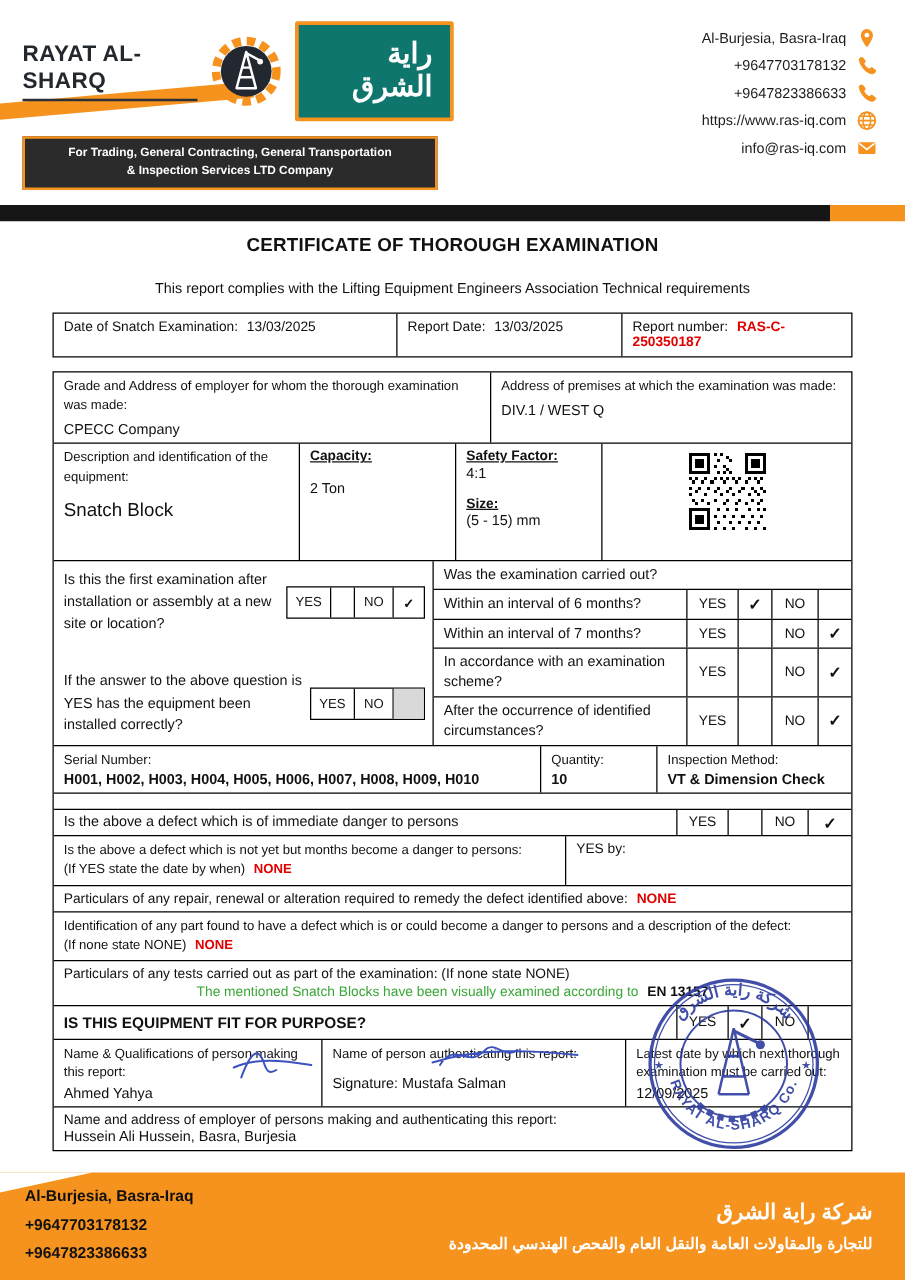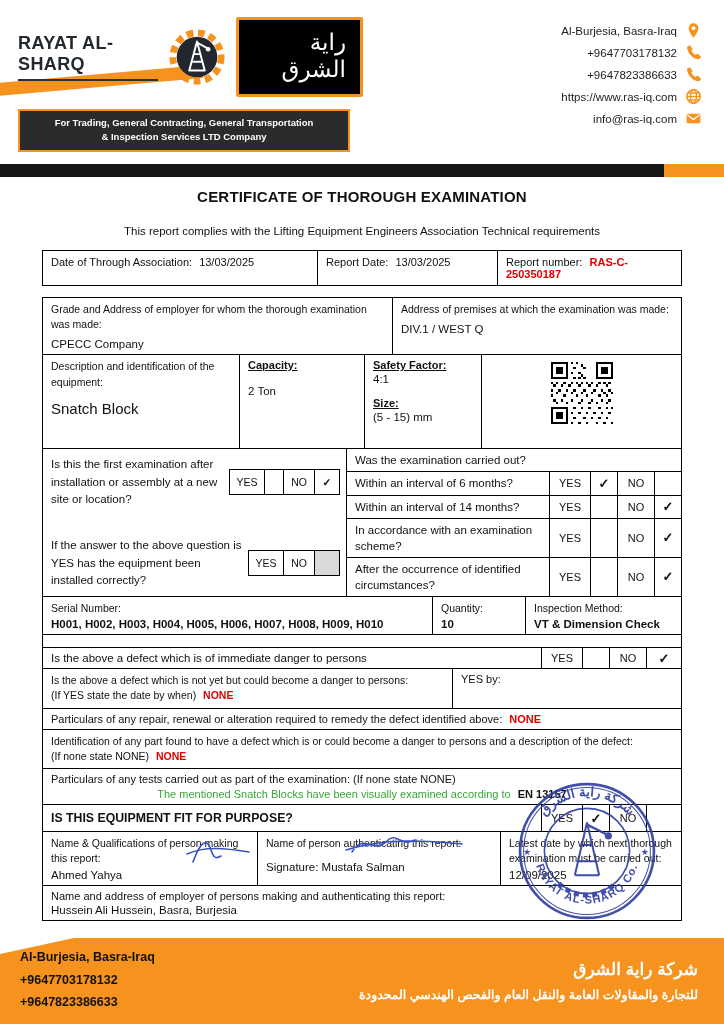--- a/index.html
+++ b/index.html
@@ -8,21 +8,21 @@
 
   
   .header{display:flex;justify-content:space-between;padding:14px 22px 0 18px;height:150px}
   .logo-wrap{position:relative;width:345px}
   .logo-row{display:flex;align-items:center;gap:10px;position:relative;height:86px}
   .ribbon{position:absolute;left:-20px;top:60px;width:205px;height:13px;background:#f6921e;
           transform:skewY(-5deg);z-index:0}
   .brand-en{position:relative;z-index:1;font-weight:bold;font-size:18px;letter-spacing:.4px;
             color:#23272e;border-bottom:2.5px solid #2b3038;padding-bottom:4px}
   .gear-badge{position:relative;z-index:1;width:58px;height:58px;flex:0 0 auto}
-  .brand-ar{position:relative;z-index:1;background:#000000;color:#fff;font-size:23px;font-weight:normal;
+  .brand-ar{position:relative;z-index:1;background:#0f766e;color:#fff;font-size:23px;font-weight:bold;
             padding:9px 14px 11px;border:3px solid #f6921e;border-radius:2px;direction:rtl}
   .tagline{margin-top:9px;width:316px;background:#2b2b2b;border:2px solid #f6921e;color:#fff;
            font-size:9.5px;font-weight:bold;text-align:center;padding:5px 6px;line-height:1.5}
   .contacts{display:flex;flex-direction:column;gap:5px;padding-top:8px}
   .contact-row{display:flex;align-items:center;justify-content:flex-end;gap:8px;
                font-size:11.5px;color:#1c1c1c}
   .contact-icon{width:17px;height:17px;display:inline-flex}
   .bar{display:flex;height:13px}
   .bar-black{flex:1;background:#161616}
   .bar-orange{width:60px;background:#f6921e}
@@ -204,21 +204,21 @@
     <div class="bar-orange"></div>
   </div>
 
   <div class="title-block">
     <div class="title">CERTIFICATE OF THOROUGH EXAMINATION</div>
     <div class="subtitle">This report complies with the Lifting Equipment Engineers Association Technical requirements</div>
   </div>
 
   <div class="tblA">
     <div class="cell ca1">
-      <span>Date of Through Association:</span>
+      <span>Date of Snatch Examination:</span>
       <span class="gapl">13/03/2025</span>
     </div>
     <div class="cell ca2">
       <span>Report Date:</span>
       <span class="gapl">13/03/2025</span>
     </div>
     <div class="cell ca3">
       <span>Report number:</span>
       <span class="gapl red">RAS-C-250350187</span>
     </div>
@@ -296,21 +296,21 @@
 
         <div class="sub">
           <div class="sub-q">Within an interval of 6 months?</div>
           <div class="ckc ck-yes">YES</div>
           <div class="ckc ck-c1 check">✓</div>
           <div class="ckc ck-no">NO</div>
           <div class="ckc ck-c2 check"></div>
         </div>
 
         <div class="sub">
-          <div class="sub-q">Within an interval of 14 months?</div>
+          <div class="sub-q">Within an interval of 7 months?</div>
           <div class="ckc ck-yes">YES</div>
           <div class="ckc ck-c1 check"></div>
           <div class="ckc ck-no">NO</div>
           <div class="ckc ck-c2 check">✓</div>
         </div>
 
         <div class="sub">
           <div class="sub-q">In accordance with an examination scheme?</div>
           <div class="ckc ck-yes">YES</div>
           <div class="ckc ck-c1 check"></div>
@@ -348,21 +348,21 @@
     <div class="row">
       <div class="frow-text">Is the above a defect which is of immediate danger to persons</div>
       <div class="ckc fk-yes">YES</div>
       <div class="ckc fk-sp"></div>
       <div class="ckc fk-no">NO</div>
       <div class="ckc fk-end check">✓</div>
     </div>
 
     <div class="row">
       <div class="cell br g1">
-        <div class="lab">Is the above a defect which is not yet but could become a danger to persons:</div>
+        <div class="lab">Is the above a defect which is not yet but months become a danger to persons:</div>
         <div class="lab">
           <span>(If YES state the date by when)</span>
           <span class="red gapl">NONE</span>
         </div>
       </div>
       <div class="cell g2">
         <span>YES by:</span>
       </div>
     </div>
 

